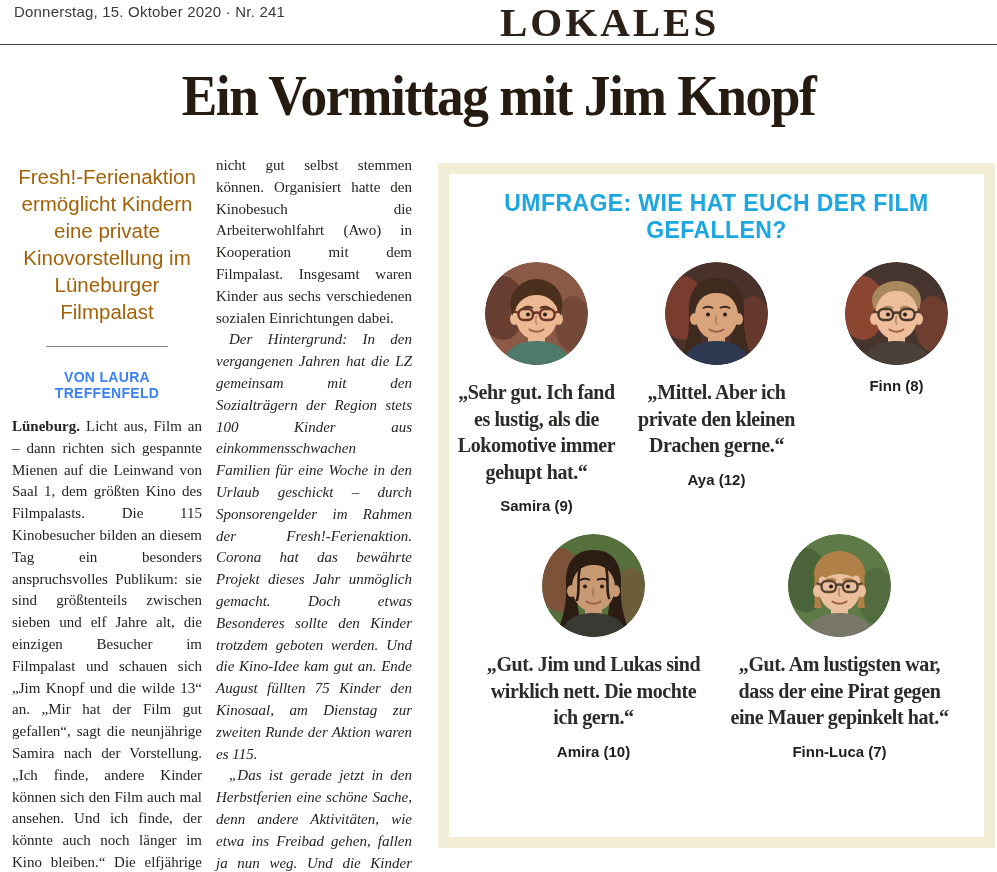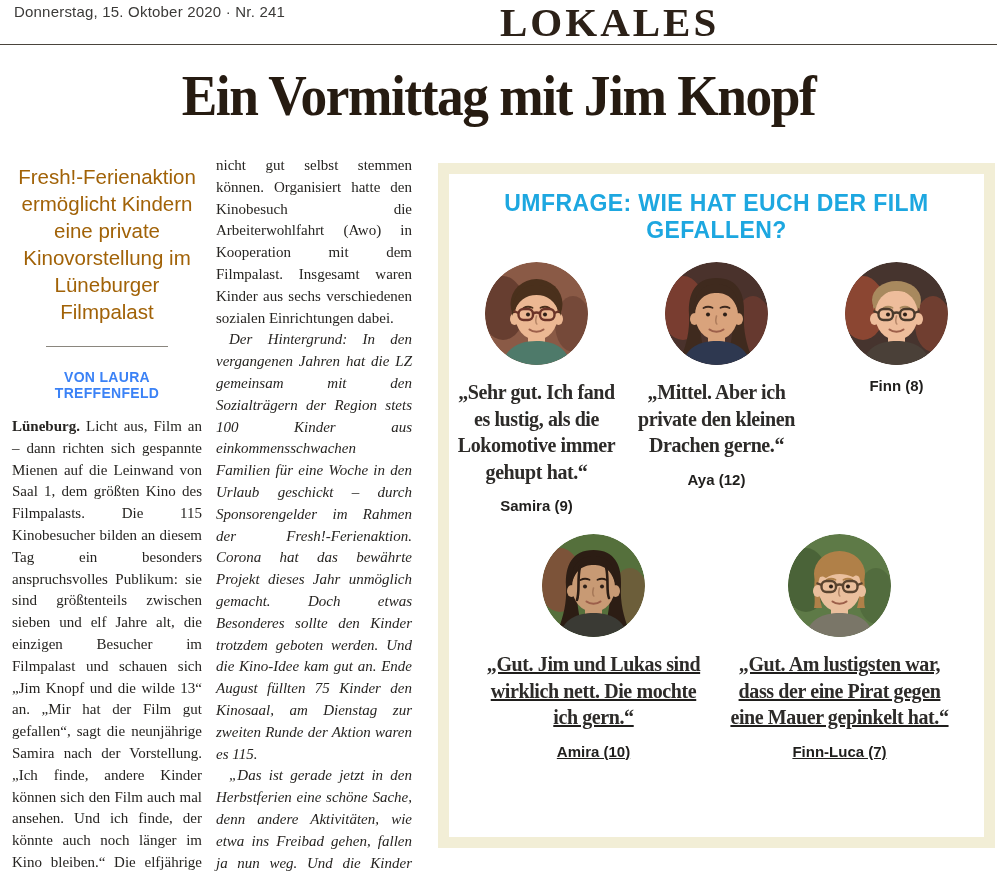--- a/index.html
+++ b/index.html
@@ -57,21 +57,21 @@
     margin-left: 26px; margin-top: 13px;
     width: 557px; height: 685px;
     border: 11px solid #f2eed6; background: #fff;
   }
   .survey-title {
     margin-top: 16px; text-align: center;
     font-weight: 700; font-size: 23px; letter-spacing: .4px; color: #1da7e0;
   }
   .survey-row { display: flex; justify-content: center; align-items: flex-start; }
   .row-top    { gap: 6px;  margin-top: 18px; }
-  .row-bottom { gap: 20px; margin-top: 20px; text-decoration: underline; }
+  .row-bottom { gap: 20px; margin-top: 20px; }
   .respondent { display: flex; flex-direction: column; align-items: center; }
   .row-top .respondent    { width: 174px; }
   .row-bottom .respondent { width: 226px; }
   .portrait {
     width: 103px; height: 103px; border-radius: 50%; overflow: hidden; flex: none;
   }
   .portrait svg { display:block; }
   .quote {
     margin-top: 14px; text-align: center;
     font-family: "Liberation Serif", serif; font-weight: 700;

